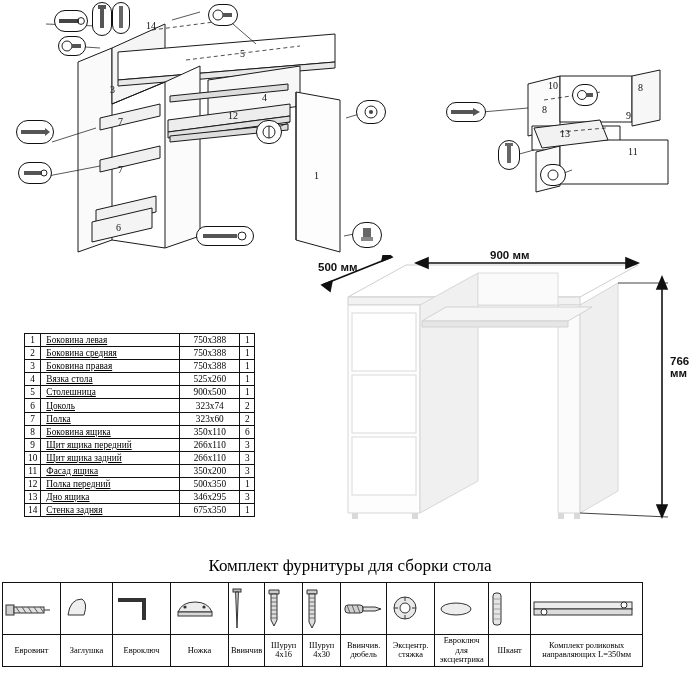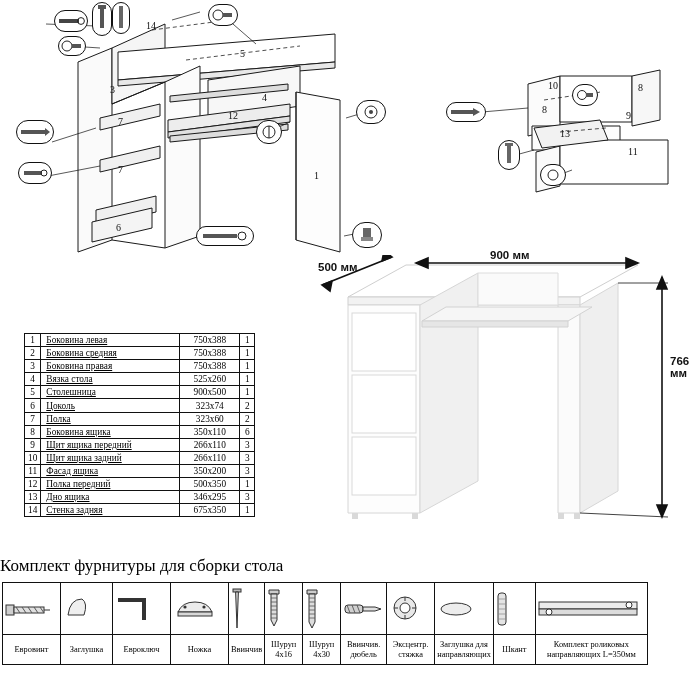--- a/index.html
+++ b/index.html
@@ -58,21 +58,21 @@
     position:absolute;
     font-family:"Liberation Sans", sans-serif;
     font-size:11.5px;
     font-weight:bold;
     color:#111;
   }
 
   
   .kit-title {
     position:absolute; left:0; top:556px; width:700px;
-    text-align:left;
+    text-align:center;
     font-size:17px;
     font-family:"Liberation Serif", serif;
   }
   .ktable {
     position:absolute; left:2px; top:582px;
     border-collapse:collapse;
     font-family:"Liberation Serif", serif;
   }
   .ktable td { border:1px solid #111; text-align:center; vertical-align:middle; }
   .ktable tr.pic td { height:52px; }
@@ -492,20 +492,20 @@
     <tr class="nm">
       <td>Евровинт</td>
       <td>Заглушка</td>
       <td>Евроключ</td>
       <td>Ножка</td>
       <td>Ввинчив</td>
       <td>Шуруп 4х16</td>
       <td>Шуруп 4х30</td>
       <td>Ввинчив. дюбель</td>
       <td>Эксцентр. стяжка</td>
-      <td>Заглушка для направляющих</td>
+      <td>Евроключ для эксцентрика</td>
       <td>Шкант</td>
       <td>Комплект роликовых направляющих L=350мм</td>
     </tr>
   </tbody>
     </table>
 
 </div>
 
 </body></html>

